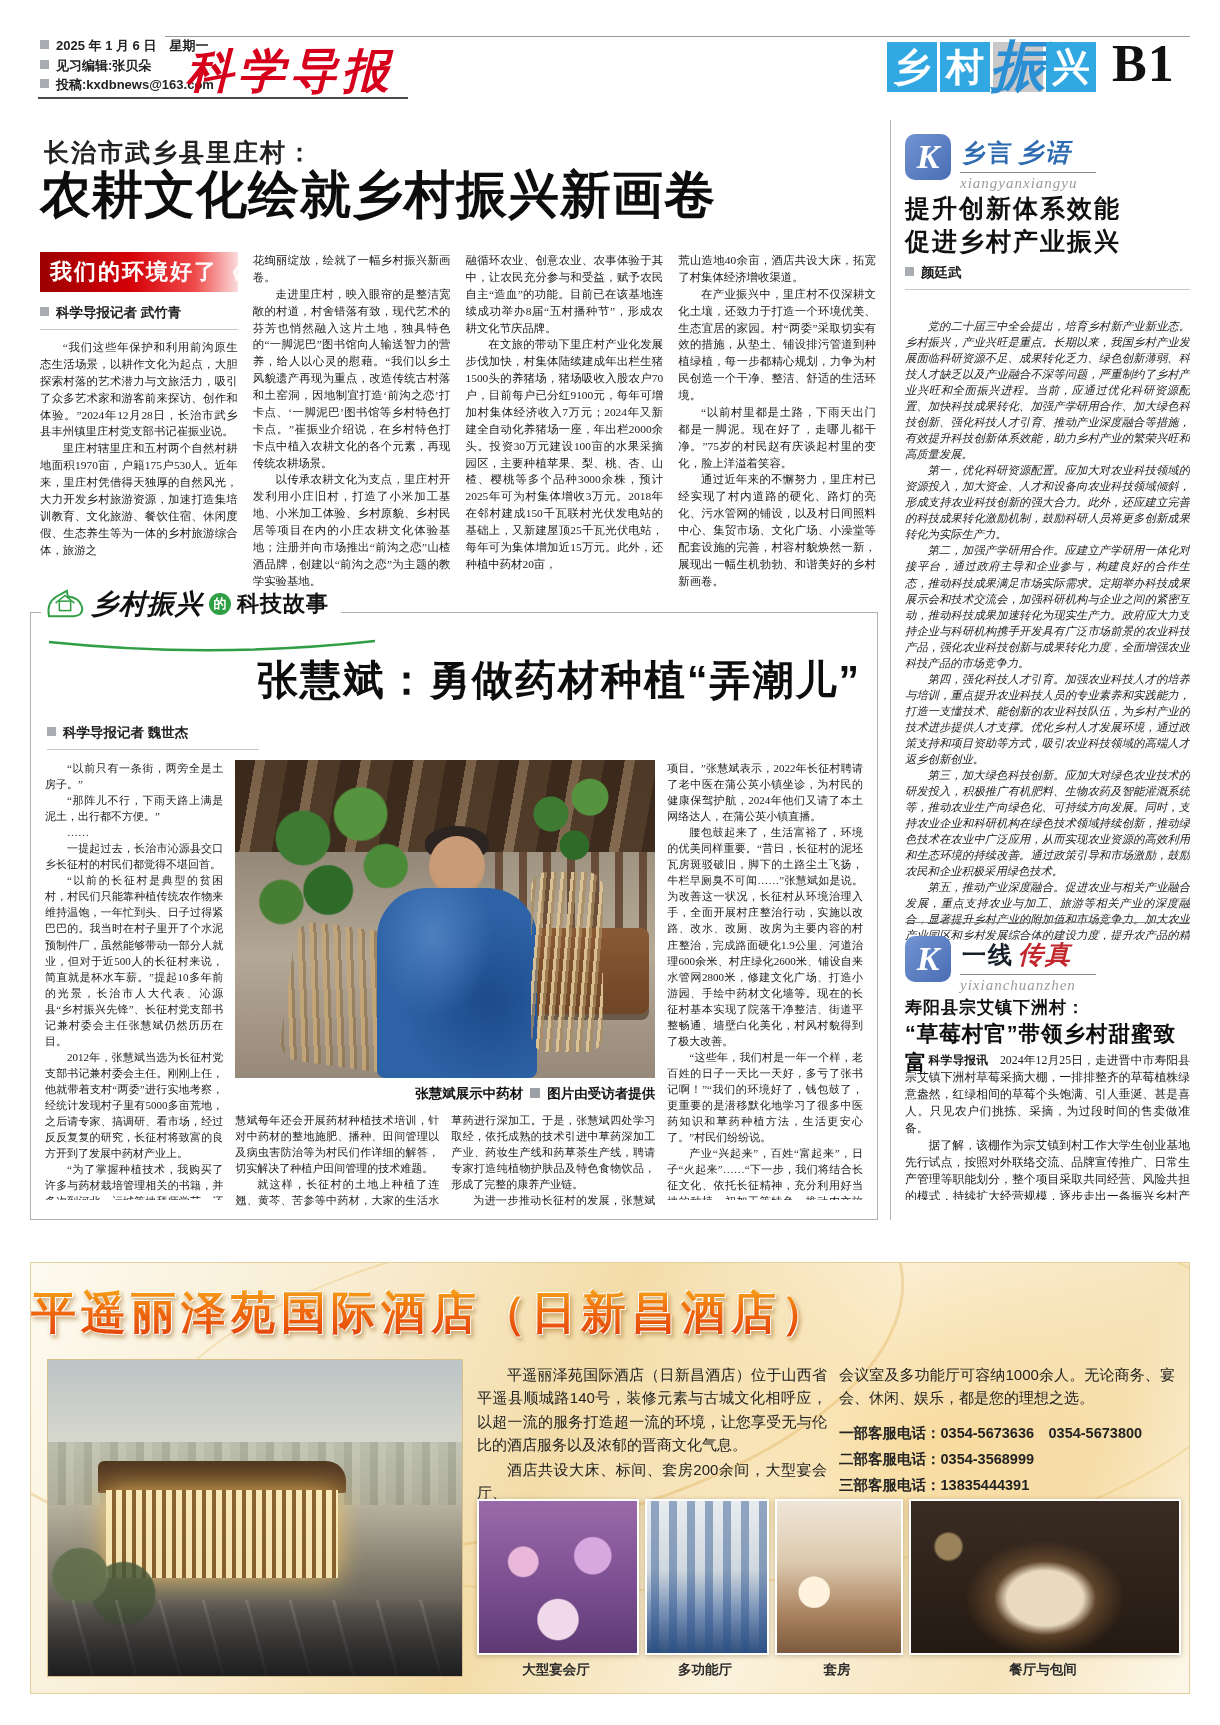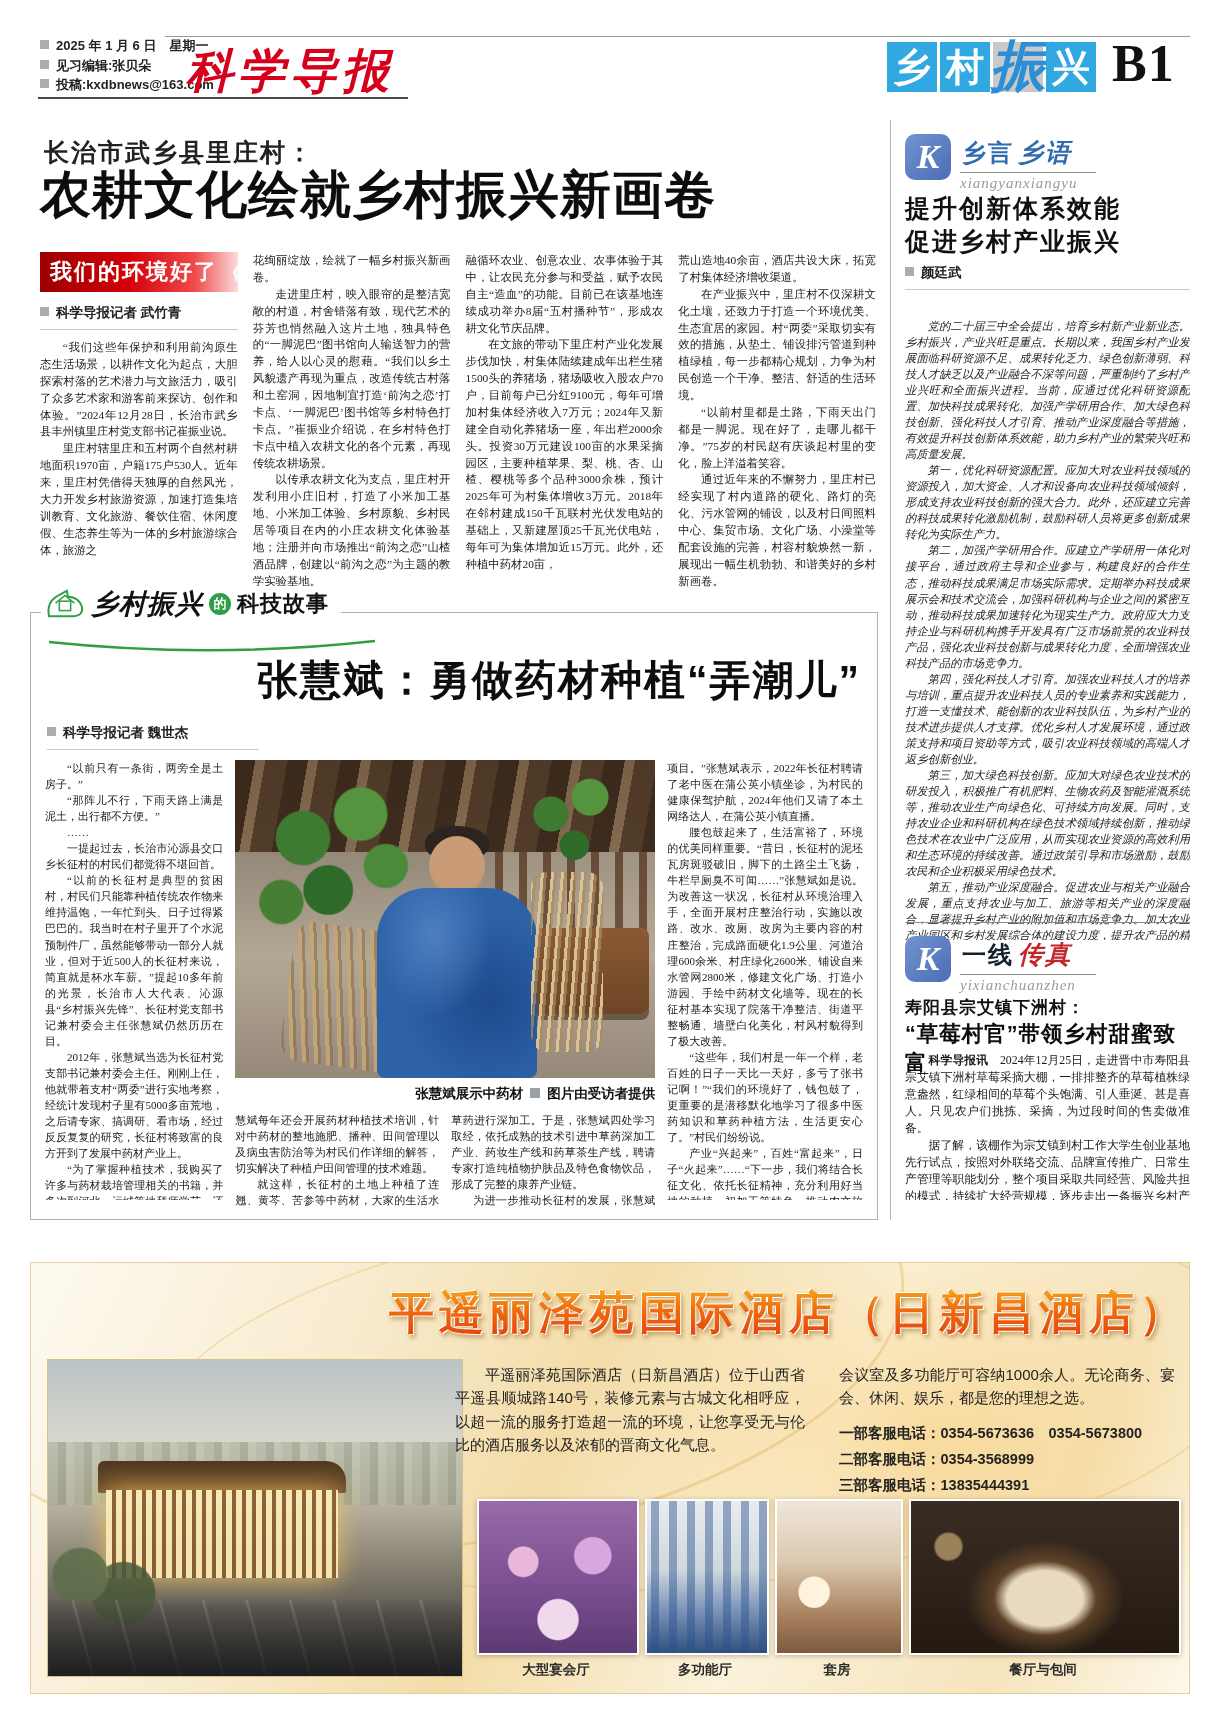--- a/index.html
+++ b/index.html
@@ -80,35 +80,35 @@
   .rail-div{border-top:1px solid #8a8a8a;}
   .yx-kicker{font:700 17px "Liberation Sans",sans-serif;color:#111;letter-spacing:1px;}
   .yx-title{font:900 21.5px "Liberation Sans",sans-serif;color:#0d0d0d;letter-spacing:1px;}
   .yx-body{height:148px;overflow:hidden;font-size:11.8px;line-height:1.44;}
   
   .adbox{left:30px;top:1262px;width:1158px;height:430px;overflow:hidden;border:1px solid #e4cf9a;
          background:linear-gradient(115deg,#fdfaf0 0%,#f8ecd0 25%,#f3dca8 45%,#fbf2dc 65%,#f6e4bc 85%,#fdf8ea 100%);}
   .adglow{position:absolute;right:-120px;top:-80px;width:760px;height:520px;background:radial-gradient(ellipse at center,rgba(246,196,94,.45),rgba(246,196,94,0) 60%);}
   .adarc1{position:absolute;left:-90px;top:-150px;width:960px;height:430px;border:3px solid rgba(214,158,58,.28);border-radius:50%;transform:rotate(-7deg);}
   .adarc2{position:absolute;left:120px;top:-60px;width:1100px;height:380px;border:2px solid rgba(230,180,80,.3);border-radius:50%;transform:rotate(-5deg);}
-  .adtitle{position:absolute;left:0;top:20px;width:100%;text-align:right;font:900 45px "Liberation Sans",sans-serif;letter-spacing:5px;
+  .adtitle{position:absolute;left:0;top:20px;width:100%;text-align:left;font:900 45px "Liberation Sans",sans-serif;letter-spacing:5px;
            background:linear-gradient(180deg,#f7b21d 0%,#ef6c0e 45%,#e23a0a 100%);-webkit-background-clip:text;background-clip:text;color:transparent;
            filter:drop-shadow(1px 1px 0 #fff) drop-shadow(-1px -1px 0 #fff) drop-shadow(2px 3px 2px rgba(140,80,0,.4));}
   .hp{position:absolute;left:16px;top:96px;width:414px;height:316px;overflow:hidden;border:1px solid #d9c08a;
       background:linear-gradient(180deg,#bcc4c6 0%,#d9d8cd 28%,#b9b3a2 45%,#8e8878 62%,#5e5a52 80%,#3f3e3c 100%);}
   .hp-city{position:absolute;left:0;top:26%;width:100%;height:20%;opacity:.6;
            background:repeating-linear-gradient(90deg,#a7ab97 0 10px,#8f947f 10px 18px,#b6b9a4 18px 26px);}
   .hp-roof{position:absolute;left:12%;top:32%;width:60%;height:10%;background:linear-gradient(180deg,#4e3720,#6b4a2c);border-radius:6px 20px 2px 2px;}
   .hp-facade{position:absolute;left:14%;top:41%;width:56%;height:28%;box-shadow:0 0 26px rgba(244,196,92,.85);
              background:repeating-linear-gradient(90deg,rgba(255,244,200,.85) 0 6px,rgba(125,88,42,.85) 6px 10px),linear-gradient(180deg,#d3a659,#b07f3a);}
   .hp-green{position:absolute;left:0;bottom:16%;width:26%;height:26%;opacity:.85;
             background:radial-gradient(circle at 30% 40%,#5d6e4a 0 30%,transparent 32%),radial-gradient(circle at 70% 62%,#49583a 0 34%,transparent 36%);}
   .hp-road{position:absolute;left:0;bottom:0;width:100%;height:24%;
            background:linear-gradient(180deg,rgba(90,86,80,.15),rgba(25,25,28,.85)),repeating-linear-gradient(75deg,rgba(255,255,255,.14) 0 3px,transparent 3px 42px);}
-  .adtext1{position:absolute;left:424px;top:100px;width:350px;font:15px/1.55 "Liberation Sans",sans-serif;color:#222;}
+  .adtext1{position:absolute;left:446px;top:100px;width:350px;font:15px/1.55 "Liberation Sans",sans-serif;color:#222;}
   .adtext1 p{margin-bottom:2px;}
   .adtext2{position:absolute;left:808px;top:100px;width:336px;font:15px/1.55 "Liberation Sans",sans-serif;color:#222;}
   .phones{margin-top:10px;font:600 14.5px/1.8 "Liberation Sans",sans-serif;}
   .adtile{position:absolute;top:236px;height:152px;border:2px solid #fff;box-shadow:0 1px 5px rgba(90,60,20,.35);}
   .t-banquet{left:446px;width:158px;
      background:radial-gradient(circle at 50% 78%,#f0d9ea 0 14%,transparent 15%),radial-gradient(circle at 28% 40%,#e8b7d9 0 10%,transparent 11%),radial-gradient(circle at 72% 36%,#d9a7e0 0 12%,transparent 13%),linear-gradient(180deg,#9a6aa8 0%,#7c4f92 55%,#5d3a74 100%);}
   .t-multi{left:614px;width:120px;
      background:repeating-linear-gradient(90deg,rgba(40,80,140,.0) 0 4px,rgba(40,80,140,.45) 4px 12px,rgba(40,80,140,0) 12px 18px),linear-gradient(180deg,#e8ecef 0%,#cfd8de 45%,#7a93b8 72%,#31517e 100%);}
   .t-suite{left:744px;width:124px;
      background:radial-gradient(circle at 30% 60%,#fff3dd 0 12%,transparent 13%),linear-gradient(180deg,#efe6d8 0%,#dcc9ae 40%,#a9825f 75%,#7c5a3e 100%);}
@@ -285,20 +285,21 @@
   <div class="adtitle">平遥丽泽苑国际酒店（日新昌酒店）</div>
   <div class="hp">
     <div class="hp-city"></div>
     <div class="hp-roof"></div>
     <div class="hp-facade"></div>
     <div class="hp-green"></div>
     <div class="hp-road"></div>
   </div>
   <div class="adtext1">
     <p>平遥丽泽苑国际酒店（日新昌酒店）位于山西省平遥县顺城路140号，装修元素与古城文化相呼应，以超一流的服务打造超一流的环境，让您享受无与伦比的酒店服务以及浓郁的晋商文化气息。</p>
+    <p>酒店共设大床、标间、套房200余间，大型宴会厅、</p>
   </div>
   <div class="adtext2">
     <p class="cont">会议室及多功能厅可容纳1000余人。无论商务、宴会、休闲、娱乐，都是您的理想之选。</p>
     <div class="phones">
       <div>一部客服电话：0354-5673636　0354-5673800</div>
       <div>二部客服电话：0354-3568999</div>
       <div>三部客服电话：13835444391</div>
     </div>
   </div>
   <div class="adtile t-banquet"></div>

